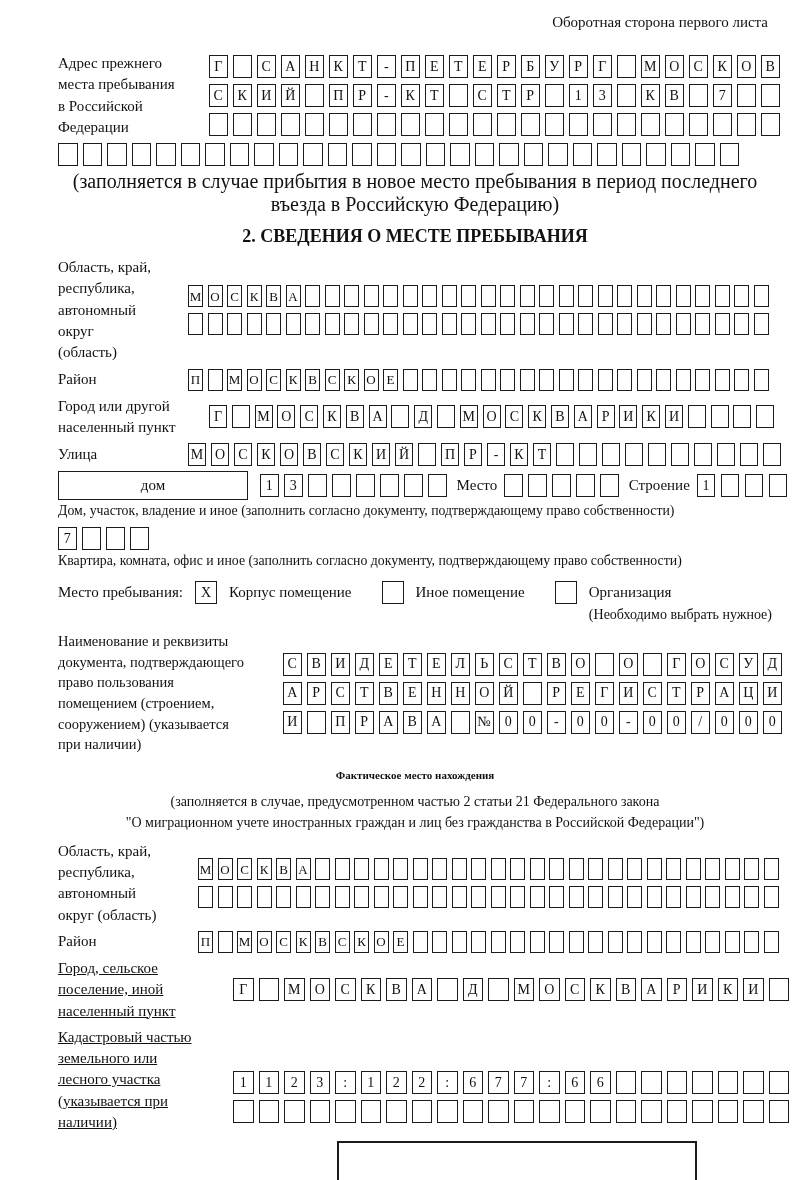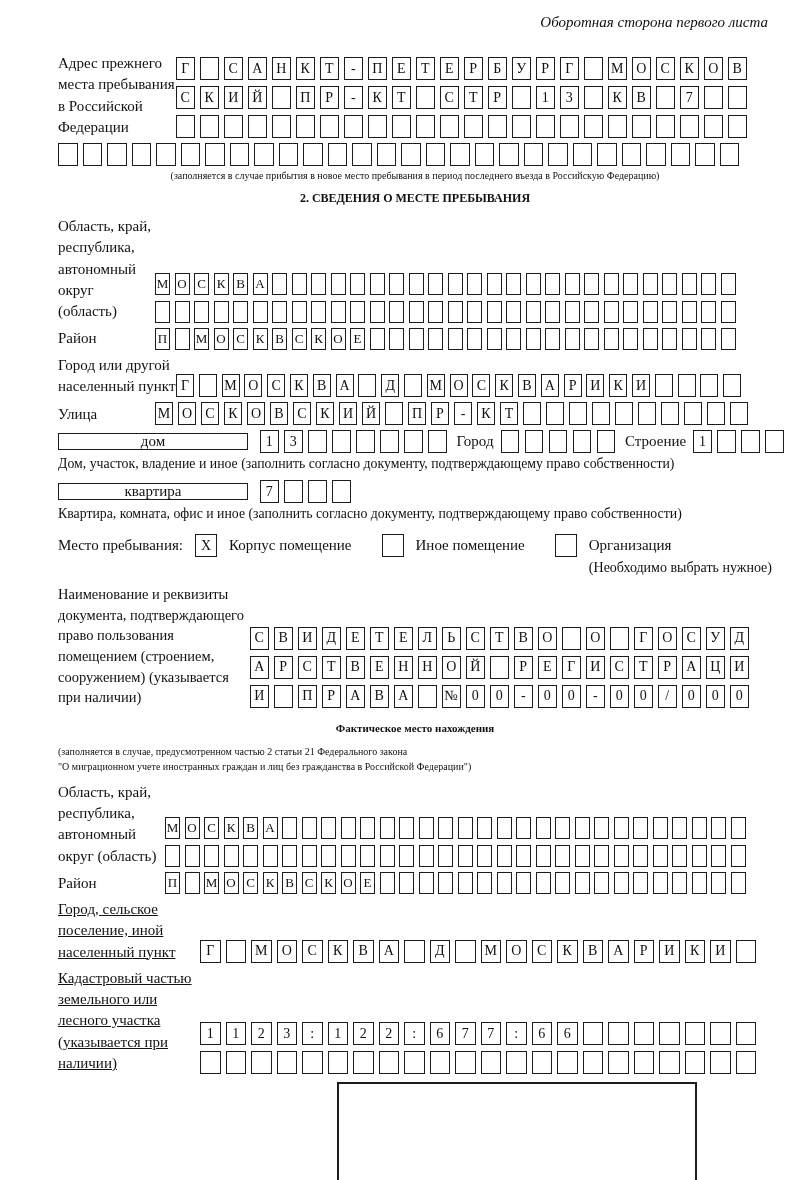--- a/index.html
+++ b/index.html
@@ -4,66 +4,66 @@
 <style>
   * { box-sizing: border-box; margin: 0; padding: 0; }
   html, body { background: #ffffff; }
   body {
     width: 800px; height: 1180px;
     font-family: "Liberation Serif", "DejaVu Serif", serif;
     color: #111; overflow: hidden;
   }
   .page { padding: 14px 28px 0 58px; position: relative; }
 
-  .top-right { text-align: right; font-size: 15px; margin-bottom: 22px; padding-right: 4px; font-style: italic; }
-
-  .form-row { display: flex; align-items: flex-end; margin-bottom: 5px; }
+  .top-right { text-align: right; font-size: 15px; margin-bottom: 22px; padding-right: 4px; }
+
+  .form-row { display: flex; align-items: center; margin-bottom: 5px; gap: 33px; }
   .lbl { font-size: 15px; line-height: 1.42; flex: 0 0 auto; }
   .w118 { width: 118px; } .w97 { width: 97px; } .w107 { width: 107px; } .w142 { width: 142px; text-decoration: underline; }
   .w190 { width: 192px; font-size: 14.5px; }
 
   .rows-stack { display: flex; flex-direction: column; gap: 6px; }
 
   .cells { display: flex; gap: 5.5px; }
   .cell {
     flex: 0 0 auto; width: 18.5px; height: 23px;
     border: 1.6px solid #1c1c1c;
     display: flex; align-items: center; justify-content: center;
     font-size: 14px; line-height: 1;
   }
   .cells.sm { gap: 4.5px; } .cells.sm .cell { width: 15px; height: 22px; font-size: 13px; }
   .cells.md26 { gap: 5px; } .cells.md26 .cell { width: 18px; }
   .cells.g25 { gap: 4.8px; } .cells.g25 .cell { width: 18px; }
   .cells.wide { gap: 5px; } .cells.wide .cell { width: 20.5px; }
   .cells.full { gap: 5px; } .cells.full .cell { width: 19.5px; }
 
-  .note-center { text-align: center; font-size: 10px; margin: 4px 0 10px 0; }
-  .sec-title { text-align: center; font-weight: bold; font-size: 12px; margin: 6px 0 10px 0; }
+  .note-center { text-align: center; font-size: 20px; margin: 4px 0 10px 0; }
+  .sec-title { text-align: center; font-weight: bold; font-size: 18px; margin: 6px 0 10px 0; }
 
   .dom-row { display: flex; align-items: center; margin: 4px 0 2px 0; }
   .named-box {
-    border: 1.6px solid #1c1c1c; height: 17px;
+    border: 1.6px solid #1c1c1c; height: 29px;
     display: flex; align-items: center; justify-content: center;
     font-size: 15px; flex: 0 0 auto;
   }
   .dom-box { width: 190px; margin-right: 12px; }
   .kv-box { width: 190px; margin-right: 12px; }
   .inline-lbl { font-size: 15px; margin: 0 7px 0 10px; }
 
   .small-note { font-size: 13.8px; margin: 3px 0 8px 0; }
 
   .mesto-row { display: flex; align-items: center; margin: 12px 0 0 0; font-size: 15px; }
   .chk { width: 22px; height: 23px; border: 1.6px solid #1c1c1c;
          display: flex; align-items: center; justify-content: center;
          font-size: 14px; margin: 0 12px; flex: 0 0 auto; }
   .opt-lbl { margin-right: 18px; }
   .mesto-note { text-align: right; margin: 3px 0 8px 175px; font-size: 14px; }
 
   .fact-title { text-align: center; font-weight: bold; font-size: 11px; margin: 14px 0 10px 0; }
-  .fact-note { font-size: 10px; line-height: 1.5; margin-bottom: 8px; }
+  .fact-note { text-align: center; font-size: 14px; line-height: 1.5; margin-bottom: 8px; }
 
   .kad-rows { padding-top: 34px; }
 
   .stamp-box {
     border: 2px solid #1c1c1c; width: 360px; height: 176px;
     margin: 8px 0 8px 279px;
   }
 </style>
 </head>
 <body>
@@ -363,40 +363,39 @@
     <div class="cells">
         <div class="cell">1</div>
         <div class="cell">3</div>
         <div class="cell"></div>
         <div class="cell"></div>
         <div class="cell"></div>
         <div class="cell"></div>
         <div class="cell"></div>
         <div class="cell"></div>
       </div>
-    <div class="inline-lbl">Город</div>
+    <div class="inline-lbl">Место</div>
     <div class="cells">
         <div class="cell"></div>
         <div class="cell"></div>
         <div class="cell"></div>
         <div class="cell"></div>
         <div class="cell"></div>
       </div>
     <div class="inline-lbl">Строение</div>
     <div class="cells">
         <div class="cell">1</div>
         <div class="cell"></div>
         <div class="cell"></div>
         <div class="cell"></div>
       </div>
   </div>
   <div class="small-note">Дом, участок, владение и иное (заполнить согласно документу, подтверждающему право собственности)</div>
 
   <div class="dom-row">
-    <div class="named-box kv-box">квартира</div>
     <div class="cells">
         <div class="cell">7</div>
         <div class="cell"></div>
         <div class="cell"></div>
         <div class="cell"></div>
       </div>
   </div>
   <div class="small-note">Квартира, комната, офис и иное (заполнить согласно документу, подтверждающему право собственности)</div>
 
   <div class="mesto-row">

